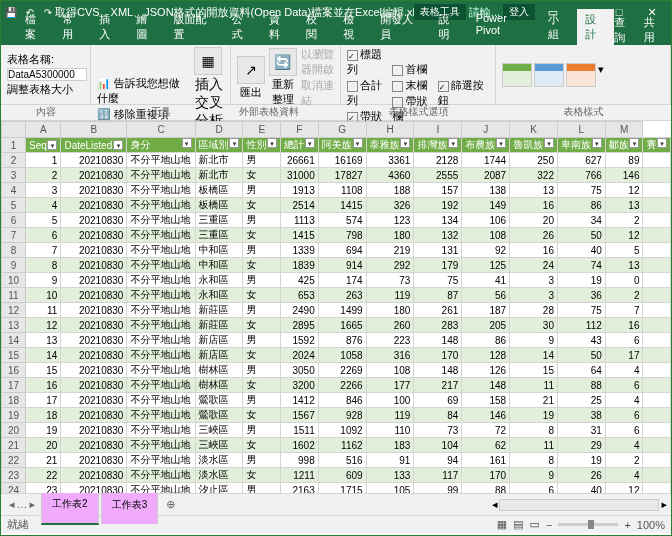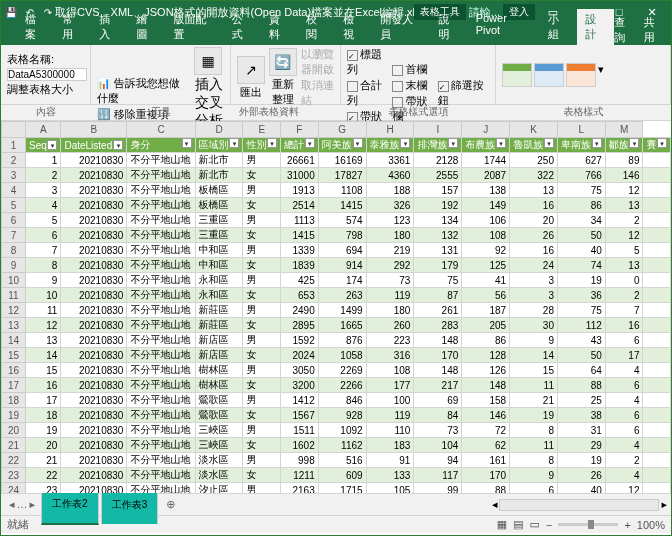--- a/index.html
+++ b/index.html
@@ -26,21 +26,21 @@
 table{border-collapse:collapse;width:100%}
 th.rownum{width:24px;background:#e6e6e6;border:1px solid #ccc;font-weight:normal;color:#555;font-size:10px;text-align:center}
 th.colhead{background:#e6e6e6;border:1px solid #ccc;font-weight:normal;color:#555;font-size:10px;text-align:center;height:16px}
 td{border:1px solid #d4d4d4;padding:0 3px;font-size:10px;height:12px;white-space:nowrap;overflow:hidden}
 tr.hdr td{background:#70ad47;color:#fff;font-size:10px}
 tr.hdr td .arr{float:right;width:10px;height:10px;background:#fff;color:#333;font-size:7px;text-align:center;line-height:10px;border:1px solid #999}
 tr.band td{background:#e2efda}
 td.num{text-align:right}
 .sheet-tabs{height:22px;background:#f1f1f1;border-top:1px solid #d4d4d4;display:flex;align-items:center;padding:0 4px;gap:2px}
 .sheet-tabs .nav{display:flex;gap:2px;color:#666;padding:0 4px}
-.sheet-tabs .stab{padding:12px 10px;background:#14b8a6;border:1px solid #ccc;border-bottom:none;font-size:10px}
+.sheet-tabs .stab{padding:12px 10px;background:#f0abfc;border:1px solid #ccc;border-bottom:none;font-size:10px}
 .sheet-tabs .stab.active{border-bottom:2px solid #1e6f42}
 .sheet-tabs .add{padding:2px 6px;color:#666}
 .statusbar{height:18px;background:#f1f1f1;border-top:1px solid #d4d4d4;display:flex;align-items:center;justify-content:space-between;padding:0 6px;font-size:10px;color:#555}
 .statusbar .right{display:flex;gap:6px;align-items:center}
 .zoom-slider{width:60px;height:3px;background:#ccc;position:relative}
 .zoom-slider::after{content:"";position:absolute;left:50%;top:-3px;width:6px;height:9px;background:#888}
 .checkbox{width:11px;height:11px;border:1px solid #888;display:inline-block;vertical-align:middle;margin-right:2px}
 .checkbox.checked::after{content:"✓";font-size:8px;position:relative;top:-2px}
 </style>
 </head>

